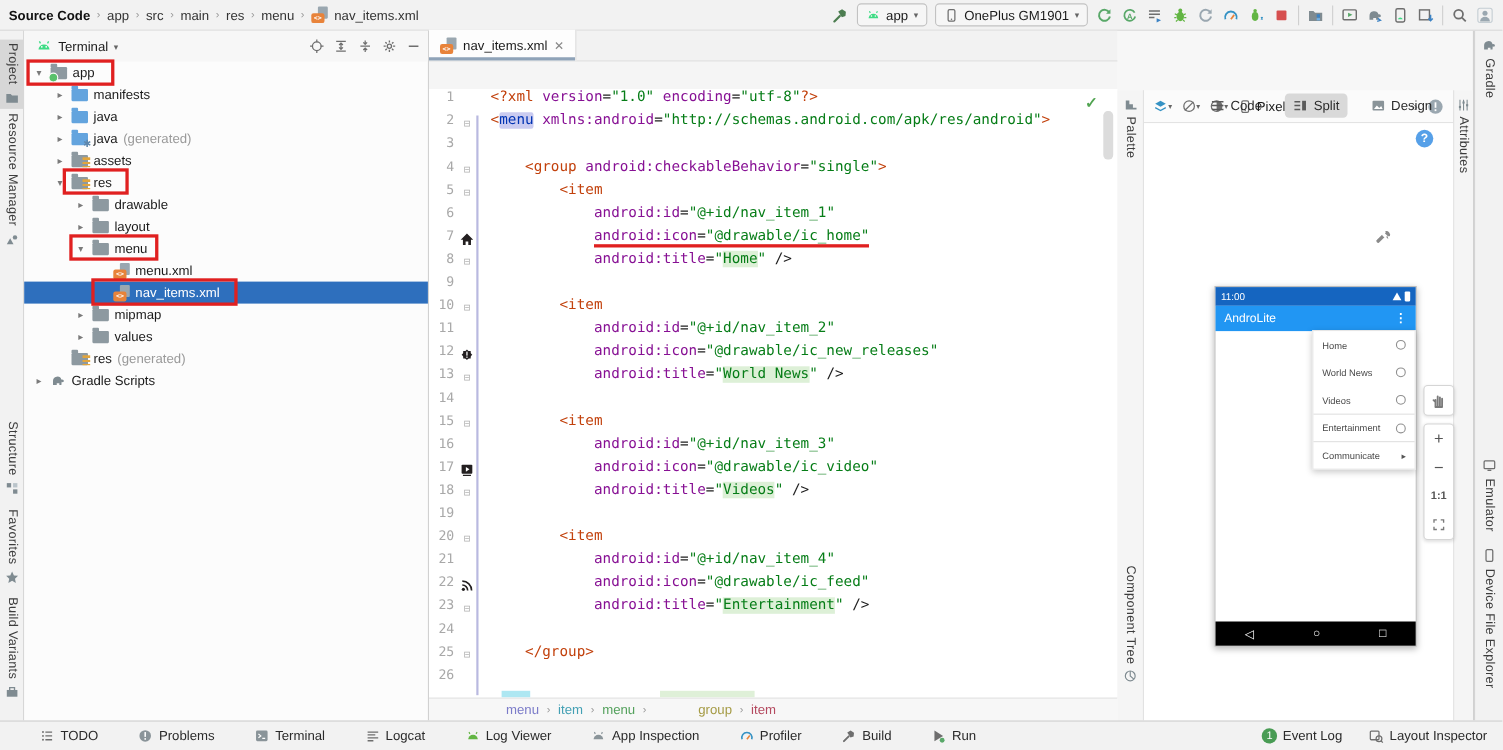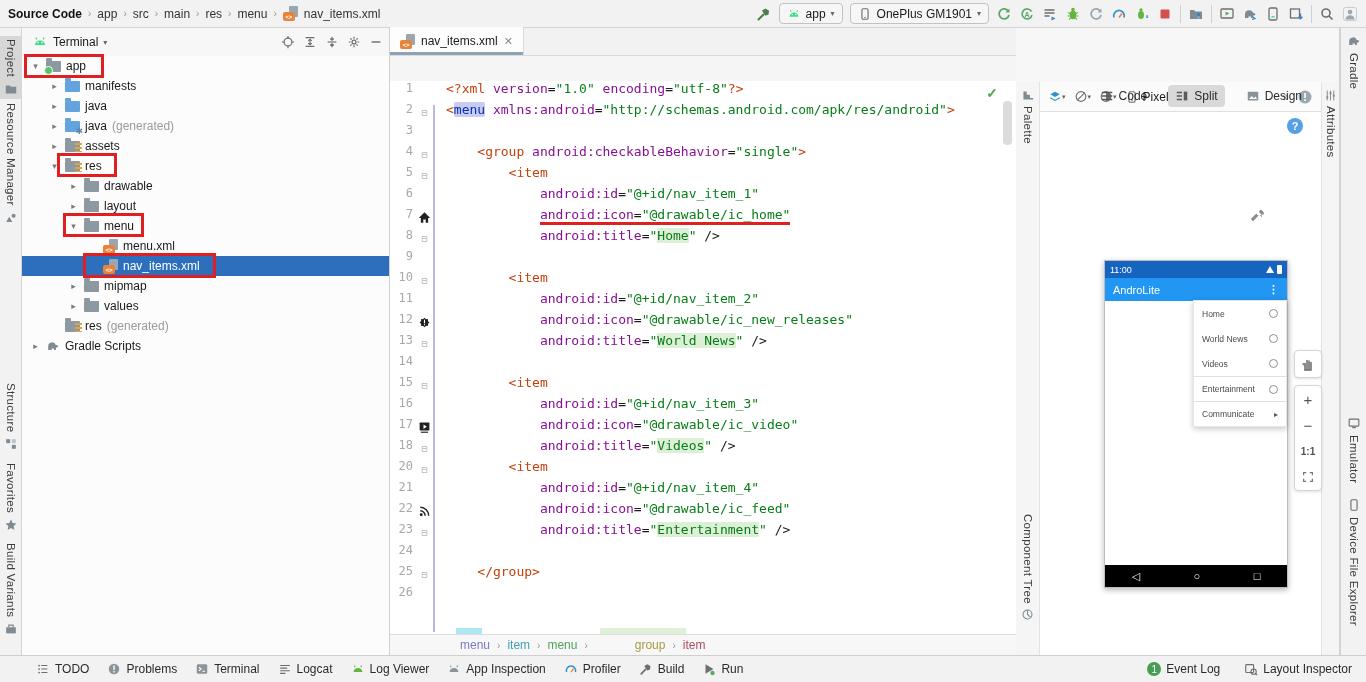--- a/index.html
+++ b/index.html
@@ -511,20 +511,21 @@
           <div class="line"><span class="lnum">13</span><span class="gut">⊟</span><span class="codetxt"><span class="tk-p">            </span><span class="tk-a">android:title</span><span class="tk-p">=</span><span class="tk-v">"</span><span class="tk-vh">World News</span><span class="tk-v">"</span><span class="tk-p"> /&gt;</span></span></div>
           <div class="line"><span class="lnum">14</span><span class="gut"></span><span class="codetxt"></span></div>
           <div class="line"><span class="lnum">15</span><span class="gut">⊟</span><span class="codetxt"><span class="tk-t">        &lt;item</span></span></div>
           <div class="line"><span class="lnum">16</span><span class="gut"></span><span class="codetxt"><span class="tk-p">            </span><span class="tk-a">android:id</span><span class="tk-p">=</span><span class="tk-v">"@+id/nav_item_3"</span></span></div>
           <div class="line"><span class="lnum">17</span><span class="gut"><svg width="13" height="13" viewBox="0 0 16 16">
                 <rect x="2" y="1.8" width="12" height="10" rx="1" fill="#231f20"></rect>
                 <path d="M6.8 4.3 l4 2.7-4 2.7z" fill="#fff"></path>
                 <path d="M3.5 13.8 h9" stroke="#231f20" stroke-width="1.4"></path>
               </svg></span><span class="codetxt"><span class="tk-p">            </span><span class="tk-a">android:icon</span><span class="tk-p">=</span><span class="tk-v">"@drawable/ic_video"</span></span></div>
           <div class="line"><span class="lnum">18</span><span class="gut">⊟</span><span class="codetxt"><span class="tk-p">            </span><span class="tk-a">android:title</span><span class="tk-p">=</span><span class="tk-v">"</span><span class="tk-vh">Videos</span><span class="tk-v">"</span><span class="tk-p"> /&gt;</span></span></div>
+          <div class="line"><span class="lnum">19</span><span class="gut"></span><span class="codetxt"></span></div>
           <div class="line"><span class="lnum">20</span><span class="gut">⊟</span><span class="codetxt"><span class="tk-t">        &lt;item</span></span></div>
           <div class="line"><span class="lnum">21</span><span class="gut"></span><span class="codetxt"><span class="tk-p">            </span><span class="tk-a">android:id</span><span class="tk-p">=</span><span class="tk-v">"@+id/nav_item_4"</span></span></div>
           <div class="line"><span class="lnum">22</span><span class="gut"><svg width="13" height="13" viewBox="0 0 16 16">
                 <circle cx="4" cy="12" r="1.8" fill="#231f20"></circle>
                 <path d="M2.8 7.2 a6 6 0 0 1 6 6" fill="none" stroke="#231f20" stroke-width="1.8"></path>
                 <path d="M2.8 2.8 a10.4 10.4 0 0 1 10.4 10.4" fill="none" stroke="#231f20" stroke-width="1.8"></path>
               </svg></span><span class="codetxt"><span class="tk-p">            </span><span class="tk-a">android:icon</span><span class="tk-p">=</span><span class="tk-v">"@drawable/ic_feed"</span></span></div>
           <div class="line"><span class="lnum">23</span><span class="gut">⊟</span><span class="codetxt"><span class="tk-p">            </span><span class="tk-a">android:title</span><span class="tk-p">=</span><span class="tk-v">"</span><span class="tk-vh">Entertainment</span><span class="tk-v">"</span><span class="tk-p"> /&gt;</span></span></div>
           <div class="line"><span class="lnum">24</span><span class="gut"></span><span class="codetxt"></span></div>
           <div class="line"><span class="lnum">25</span><span class="gut">⊟</span><span class="codetxt"><span class="tk-t">    &lt;/group&gt;</span></span></div>
@@ -758,21 +759,21 @@
         <span class="ic ic14">
           <svg width="14" height="14" viewBox="0 0 16 16">
             <rect x="4.5" y="2" width="7" height="12" rx="1.3" fill="none" stroke="#6e6e6e" stroke-width="1.3"></rect>
           </svg>
         </span>
         <span class="vtext">Device File Explorer</span>
       </div>
     </div>
 
   <div id="statusbar" class="abs">
-    <span id="sbleft" style="display:flex;gap:18px;align-items:center;text-align:right;">
+    <span id="sbleft" style="display:flex;gap:36px;align-items:center;text-align:right;">
         <span class="sbitem">
           <span class="ic ic14">
             <svg width="14" height="14" viewBox="0 0 16 16">
               <circle cx="3.5" cy="4" r="1" fill="#6e6e6e"></circle>
               <circle cx="3.5" cy="8" r="1" fill="#6e6e6e"></circle>
               <circle cx="3.5" cy="12" r="1" fill="#6e6e6e"></circle>
               <path d="M6 4 h7 M6 8 h7 M6 12 h7" stroke="#6e6e6e" stroke-width="1.3"></path>
             </svg>
           </span>
           <span>TODO</span>

